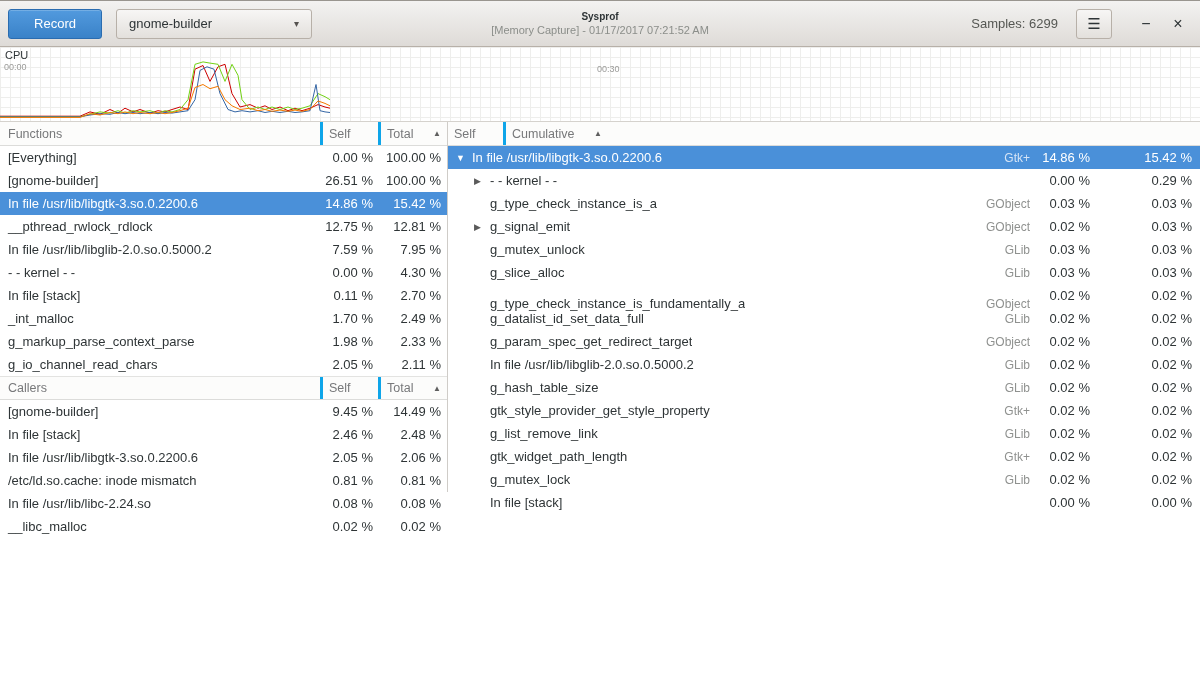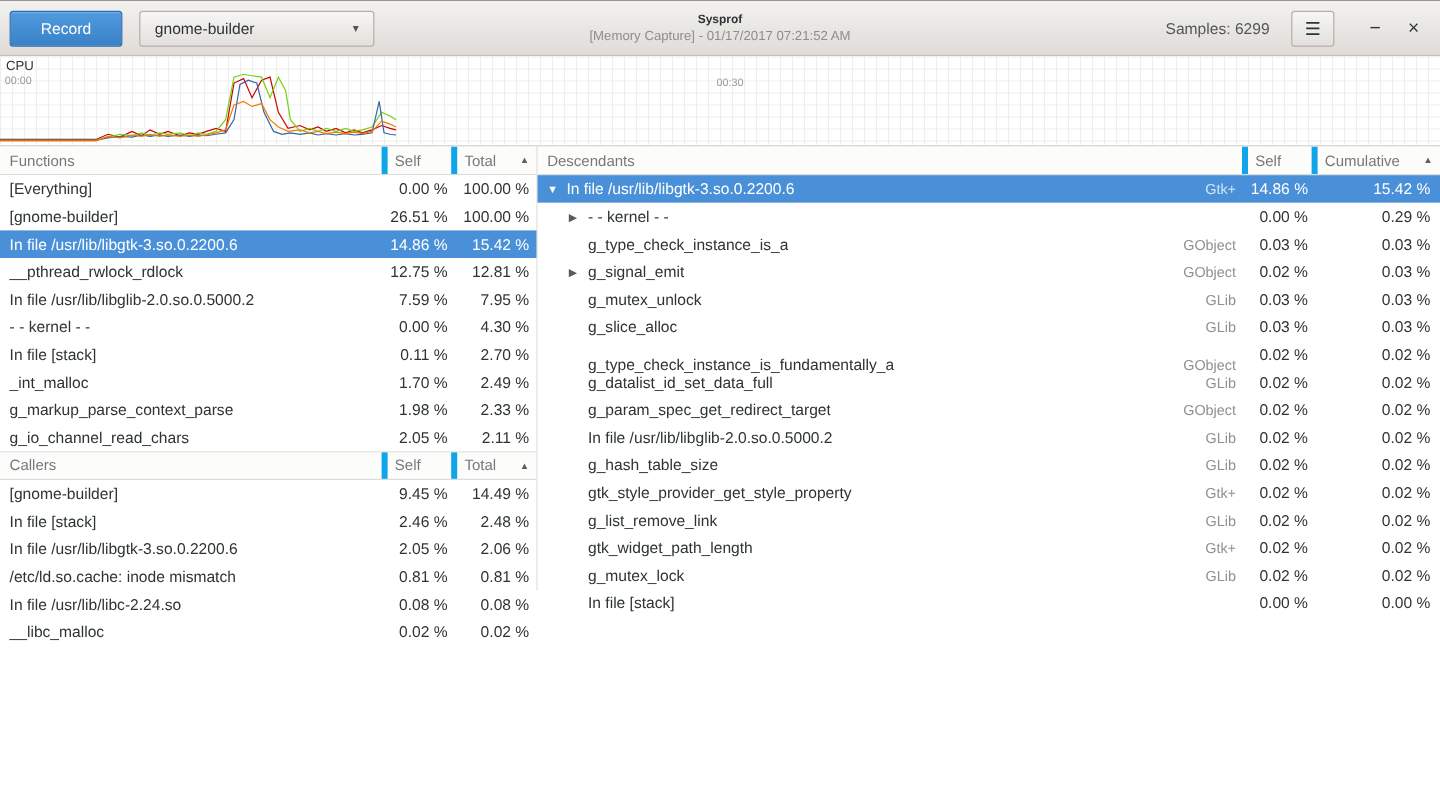--- a/index.html
+++ b/index.html
@@ -39,21 +39,21 @@
   .tick.mid { left:597px; top:17px; }
 
   
   .main { flex:1; display:flex; min-height:0; background:#fff; }
   .left-pane { width:448px; flex:0 0 auto; border-right:1px solid #cfccc8; display:flex; flex-direction:column; }
   .right-pane { flex:1; display:flex; flex-direction:column; min-width:0; }
 
   .thead { display:flex; height:24px; flex:0 0 auto; background:#fcfcfb; border-bottom:1px solid #dcdcda;
     color:#77787a; font-size:12.5px; }
   .thead.mid { border-top:1px solid #e3e3e1; }
-  .hcell { display:flex; align-items:center; padding:0 6px; border-right:5px solid #0ea5e9; overflow:hidden; }
+  .hcell { display:flex; align-items:center; padding:0 6px; border-right:3px solid #0ea5e9; overflow:hidden; }
   .hcell.name { flex:1; padding-left:8px; min-width:0; }
   .hcell.w-self { width:58px; flex:0 0 auto; }
   .hcell.w-total { width:66px; flex:0 0 auto; justify-content:space-between; border-right:none; }
   .hcell.w-cum { width:102px; flex:0 0 auto; justify-content:space-between; border-right:none; }
   .sort-icon { font-size:8px; color:#5f5f5f; margin-left:4px; }
 
   .tbody { flex:0 0 auto; }
   .trow { display:flex; height:23px; align-items:center; background:#fff; }
   .trow.selected { background:#4a90d9; color:#fff; }
   .cell { overflow:hidden; white-space:nowrap; }
@@ -213,21 +213,20 @@
             <div class="cell name">__libc_malloc</div>
             <div class="cell num w-self">0.02 %</div>
             <div class="cell num w-total">0.02 %</div>
           </div>
         </div>
     </div>
 
     <div class="right-pane">
 
       <div class="thead">
-        <div class="hcell name">Descendants</div>
         <div class="hcell w-self">Self</div>
         <div class="hcell w-cum">
           <span>Cumulative</span>
           <span class="sort-icon">▲</span>
         </div>
       </div>
       <div class="tbody">
           <div class="trow selected">
             <div class="cell name" style="padding-left: 8px;">
               <span class="expander">▼</span>

